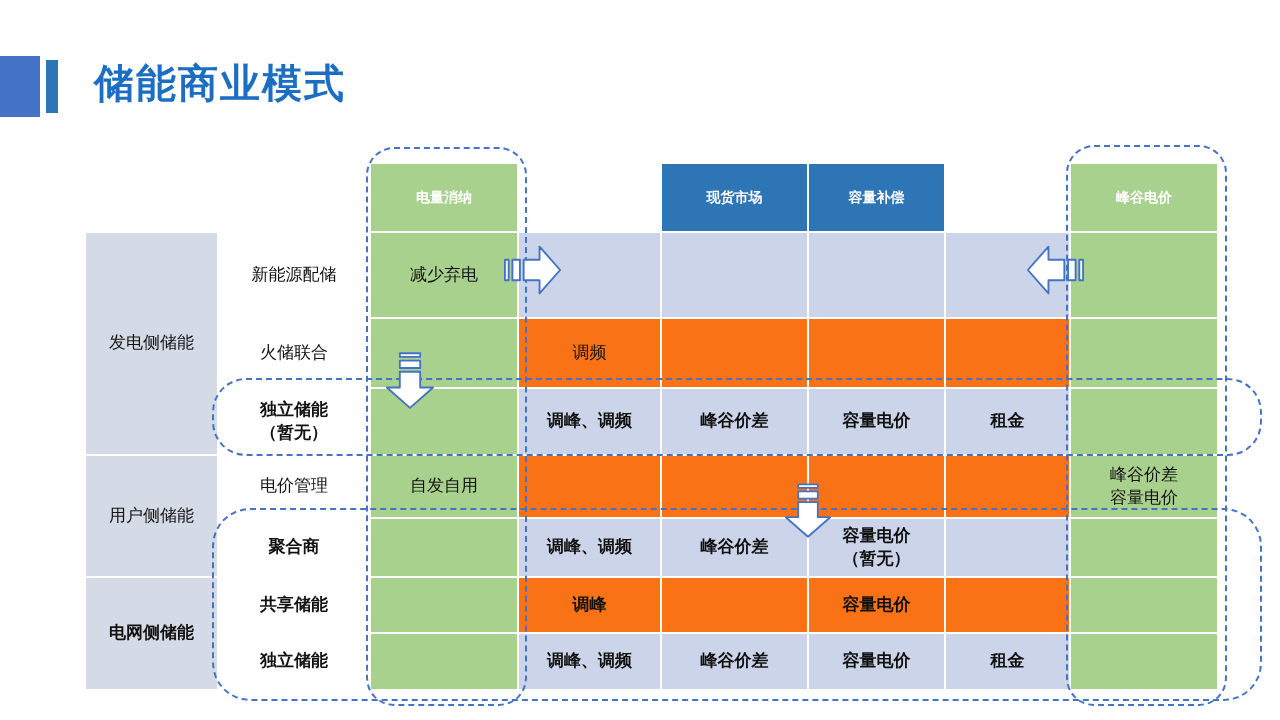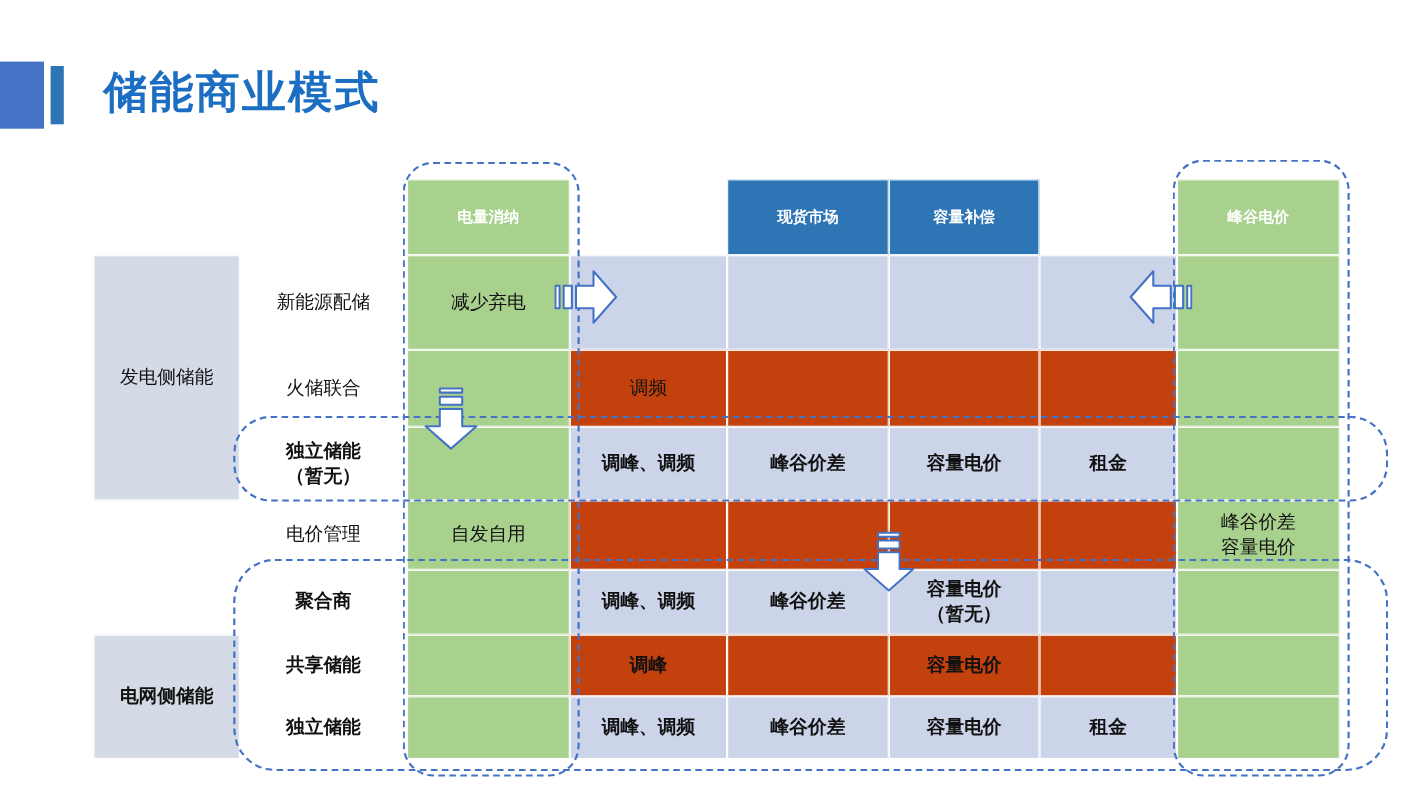--- a/index.html
+++ b/index.html
@@ -17,21 +17,21 @@
          display:grid;
          grid-template-columns:133px 152px 148px 143px 147px 137px 125px 148px;
          grid-template-rows:69px 86px 70px 67px 63px 59px 56px 57px; z-index:1; }
   .cell { border:1.5px solid #ffffff; display:flex; align-items:center; justify-content:center;
           text-align:center; font-size:17px; color:#111; white-space:pre-line; line-height:1.35; }
   .corner { border:none; background:transparent; }
   .hdr  { font-weight:bold; color:#ffffff; font-size:14px; }
   .blue { background:#2E75B6; }
   .green{ background:#A9D18E; }
   .dark { background:#CBD4E8; }
-  .light{ background:#c2410c; }
+  .light{ background:#f97316; }
   .grp  { background:#D5DBE6; }
   .lbl  { background:#ffffff; }
   .bold { font-weight:bold; }
 
   
   .dash { position:absolute; border:2px dashed #4472C4; border-radius:28px; z-index:2; pointer-events:none; }
   .dash-col-left   { left:366px;  top:147px; width:161px;  height:559px; }
   .dash-col-right  { left:1066px; top:145px; width:161px;  height:561px; }
   .dash-row-top    { left:212px;  top:378px; width:1050px; height:78px;  border-radius:34px; }
   .dash-row-bottom { left:212px;  top:508px; width:1050px; height:193px; border-radius:38px; }
@@ -56,20 +56,21 @@
 
   <div class="tbl">
     <div class="cell corner" style="grid-area:1/1/2/3"></div>
 
     <div class="cell hdr green" style="grid-area:1/3/2/4">电量消纳</div>
     <div class="cell hdr blue" style="grid-area:1/5/2/6">现货市场</div>
     <div class="cell hdr blue" style="grid-area:1/6/2/7">容量补偿</div>
     <div class="cell hdr green" style="grid-area:1/8/2/9">峰谷电价</div>
 
     <div class="cell grp" style="grid-area:2/1/5/2">发电侧储能</div>
+    <div class="cell grp" style="grid-area:5/1/7/2">用户侧储能</div>
     <div class="cell grp bold" style="grid-area:7/1/9/2">电网侧储能</div>
 
     <div class="cell lbl" style="grid-area:2/2/3/3">新能源配储</div>
     <div class="cell lbl" style="grid-area:3/2/4/3">火储联合</div>
     <div class="cell lbl bold" style="grid-area:4/2/5/3">独立储能
 （暂无）</div>
     <div class="cell lbl" style="grid-area:5/2/6/3">电价管理</div>
     <div class="cell lbl bold" style="grid-area:6/2/7/3">聚合商</div>
     <div class="cell lbl bold" style="grid-area:7/2/8/3">共享储能</div>
     <div class="cell lbl bold" style="grid-area:8/2/9/3">独立储能</div>

